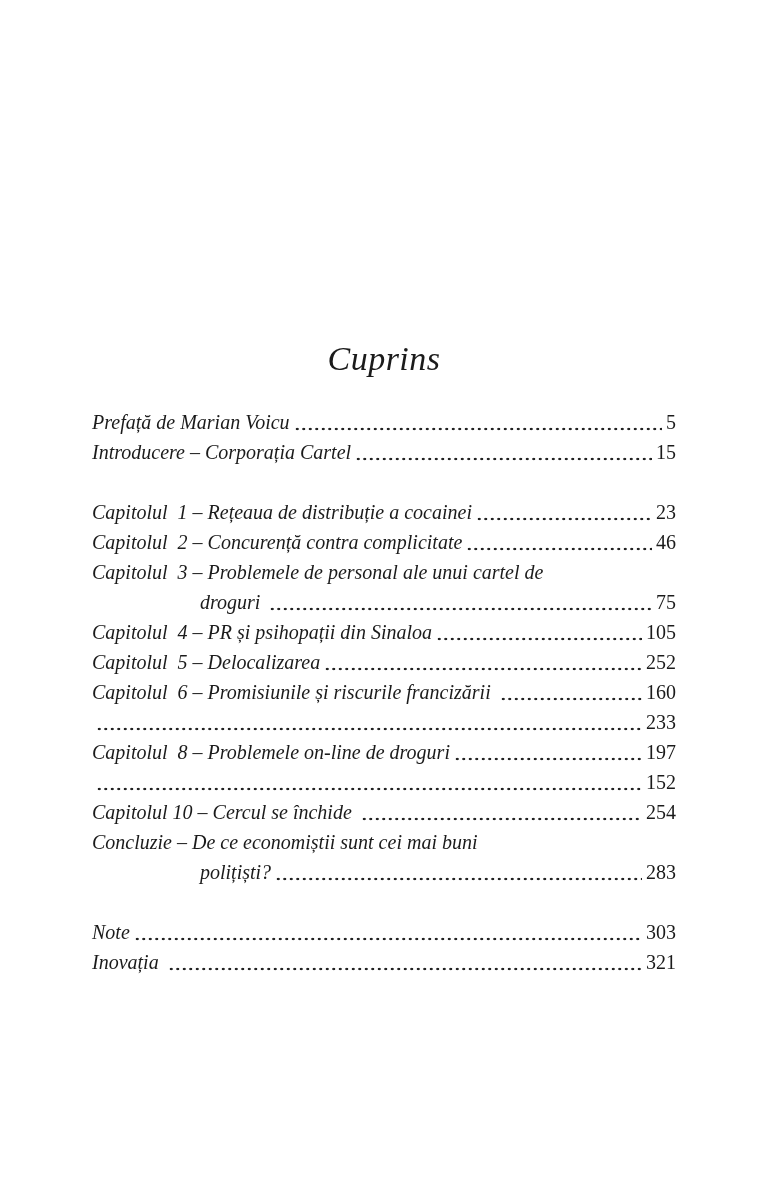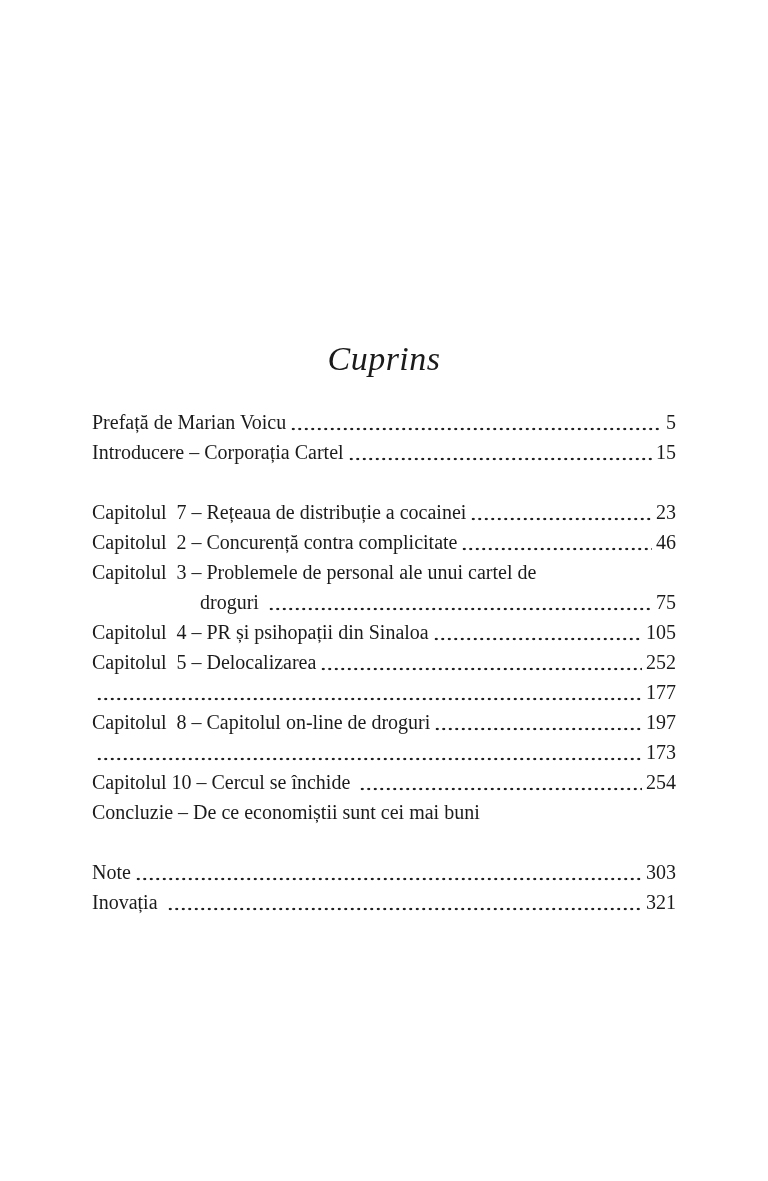--- a/index.html
+++ b/index.html
@@ -44,22 +44,24 @@
   }
   .row.indent {
     padding-left: 108px;
     align-items: center;
   }
   .label {
     flex: 0 0 auto;
   }
   .seg {
     white-space: pre-wrap;
+    font-style: italic;
   }
   .seg.it {
+    font-style: italic;
   }
   .leader {
     flex: 1 1 auto;
     min-width: 12px;
     align-self: stretch;
     margin-left: 4px;
     background-image: radial-gradient(circle, #232323 1.25px, rgba(0,0,0,0) 1.55px);
     background-size: 6.5px 4px;
     background-repeat: repeat-x;
     background-position: left 0 bottom 6px;
@@ -87,21 +89,21 @@
         <span class="pagenum">5</span>
       </div>
 
       <div class="row">
         <span class="label"><span class="seg">Introducere – </span><span class="seg it">Corporația Cartel</span></span>
         <span class="leader"></span>
         <span class="pagenum">15</span>
       </div>
     <div class="spacer"></div>
       <div class="row">
-        <span class="label"><span class="seg">Capitolul  7 – </span><span class="seg it">Rețeaua de distribuție a cocainei</span></span>
+        <span class="label"><span class="seg">Capitolul  1 – </span><span class="seg it">Rețeaua de distribuție a cocainei</span></span>
         <span class="leader"></span>
         <span class="pagenum">23</span>
       </div>
 
       <div class="row">
         <span class="label"><span class="seg">Capitolul  2 – </span><span class="seg it">Concurență contra complicitate</span></span>
         <span class="leader"></span>
         <span class="pagenum">46</span>
       </div>
 
@@ -121,48 +123,58 @@
         <span class="leader"></span>
         <span class="pagenum">105</span>
       </div>
 
       <div class="row">
         <span class="label"><span class="seg">Capitolul  5 – </span><span class="seg it">Delocalizarea</span></span>
         <span class="leader"></span>
         <span class="pagenum">252</span>
       </div>
 
+      <div class="row">
+        <span class="label"><span class="seg">Capitolul  6 – </span><span class="seg it">Promisiunile și riscurile francizării </span></span>
+        <span class="leader"></span>
+        <span class="pagenum">160</span>
+      </div>
 
       <div class="row">
         <span class="leader"></span>
-        <span class="pagenum">177</span>
+        <span class="pagenum">233</span>
       </div>
 
       <div class="row">
-        <span class="label"><span class="seg">Capitolul  8 – </span><span class="seg it">Capitolul on-line de droguri</span></span>
+        <span class="label"><span class="seg">Capitolul  8 – </span><span class="seg it">Problemele on-line de droguri</span></span>
         <span class="leader"></span>
         <span class="pagenum">197</span>
       </div>
 
       <div class="row">
         <span class="leader"></span>
-        <span class="pagenum">173</span>
+        <span class="pagenum">152</span>
       </div>
 
       <div class="row">
         <span class="label"><span class="seg">Capitolul 10 – </span><span class="seg it">Cercul se închide </span></span>
         <span class="leader"></span>
         <span class="pagenum">254</span>
       </div>
 
       <div class="row noleader">
         <span class="label"><span class="seg">Concluzie – </span><span class="seg it">De ce economiștii sunt cei mai buni</span></span>
 
       </div>
 
+      <div class="row indent">
+        <span class="label"><span class="seg it">polițiști?</span></span>
+        <span class="leader"></span>
+        <span class="pagenum">283</span>
+      </div>
     <div class="spacer"></div>
       <div class="row">
         <span class="label"><span class="seg it">Note</span></span>
         <span class="leader"></span>
         <span class="pagenum">303</span>
       </div>
 
       <div class="row">
         <span class="label"><span class="seg it">Inovația </span></span>
         <span class="leader"></span>

